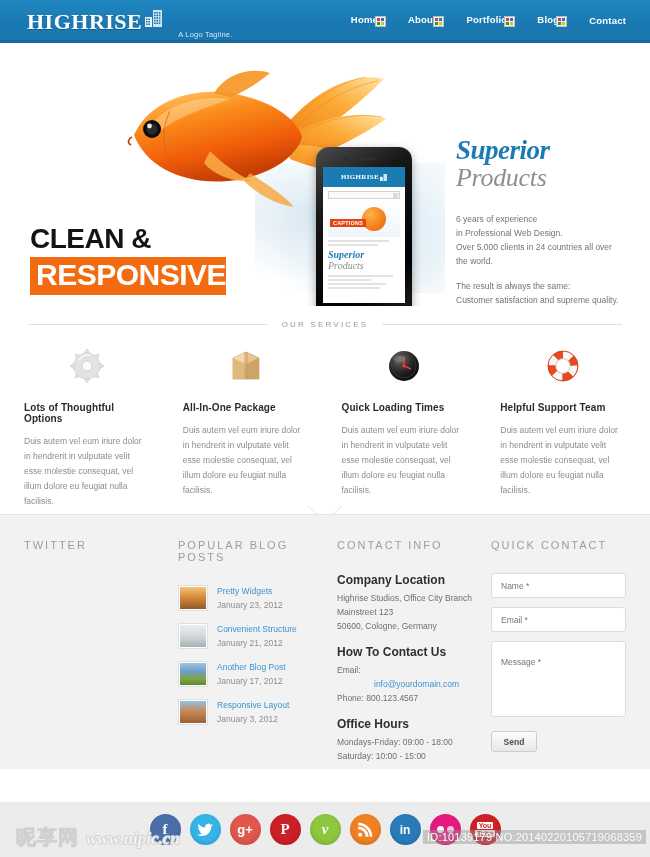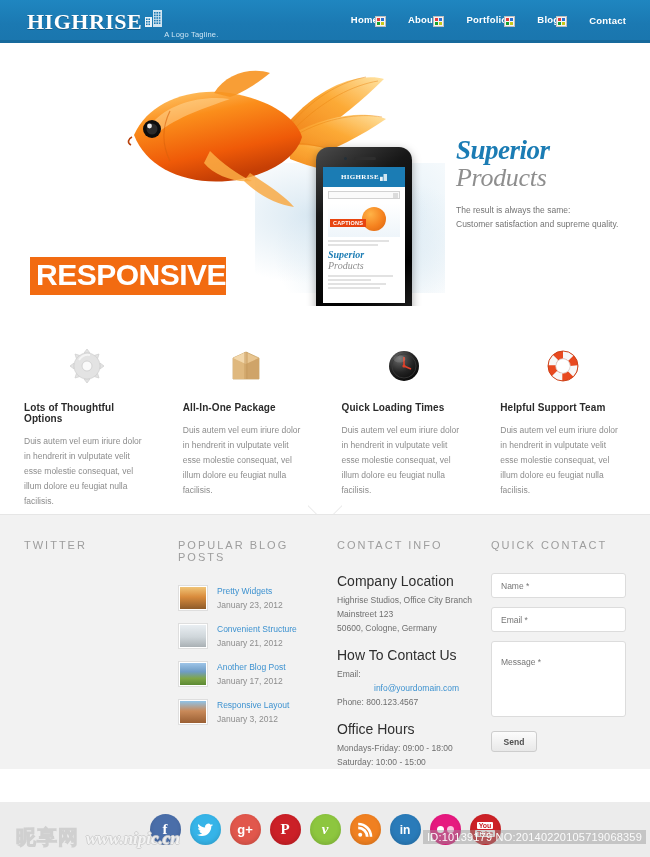--- a/index.html
+++ b/index.html
@@ -20,21 +20,21 @@
     display: flex; align-items: center;
   }
   .logo-wrap { display: flex; align-items: flex-end; margin-left: 27px; }
   .logo-text {
     color: #ffffff; font-family: "Liberation Serif", serif;
     font-weight: bold; font-size: 22px; letter-spacing: 0.5px;
     line-height: 1; text-shadow: 0 1px 0 rgba(0,0,0,.25);
   }
   .logo-building { margin-left: 2px; margin-bottom: 1px; }
   .tagline {
-    color: #cfe6f5; font-size: 7.5px; 
+    color: #cfe6f5; font-size: 7.5px; margin-left: 14px;
     margin-bottom: -2px; letter-spacing: .2px; align-self: flex-end;
     padding-bottom: 3px;
   }
   .nav { margin-left: auto; margin-right: 22px; display: flex; align-items: center; gap: 20px; }
   .nav-item {
     color: #ffffff; font-size: 9.5px; font-weight: bold;
     position: relative; white-space: nowrap; letter-spacing: .2px;
     padding-right: 2px;
   }
   .broken-img {
@@ -190,21 +190,21 @@
     padding: 1px; flex-shrink: 0;
   }
   .thumb-inner { width: 100%; height: 100%; }
   .t1 { background: linear-gradient(180deg,#f0c477 0%, #d98b3c 45%, #8e5b2a 100%); }
   .t2 { background: linear-gradient(180deg,#e9eef2 0%, #cfd6da 55%, #a9b0b4 100%); }
   .t3 { background: linear-gradient(180deg,#9dc4e8 0%, #6f9cc4 40%, #7fa648 70%, #5c8a33 100%); }
   .t4 { background: linear-gradient(180deg,#8fc3e8 0%, #c98a5a 45%, #9a5f33 100%); }
   .blog-title { font-size: 8.5px; color: #3d92d0; line-height: 12px; }
   .blog-date { font-size: 8.5px; color: #8e8e8e; margin-top: 3px; }
 
-  .ci-h { font-size: 14px; font-weight: normal; color: #2f2f2f; margin-bottom: 4px; }
+  .ci-h { font-size: 12px; font-weight: bold; color: #2f2f2f; margin-bottom: 4px; }
   .ci-l { font-size: 8.5px; color: #6f6f6f; line-height: 14px; }
   .ci-group { margin-bottom: 12px; }
   .ci-link { color: #3d92d0; padding-left: 37px; }
 
   .field {
     width: 100%; height: 25px; background: #fff; border: 1px solid #dcdcdc;
     border-radius: 3px; margin-bottom: 9px; font-size: 8.5px; color: #9a9a9a;
     padding: 0 9px; font-family: "Liberation Sans", sans-serif;
   }
   .field-area {
@@ -394,38 +394,47 @@
           <div class="mini-bars" style="margin-top:4px">
             <div class="mini-bar" style="width:90%"></div>
             <div class="mini-bar" style="width:60%"></div>
             <div class="mini-bar" style="width:80%"></div>
             <div class="mini-bar" style="width:72%"></div>
           </div>
         </div>
 
       </div>
 
+      <div class="clean-line">CLEAN &amp;</div>
       <div class="resp-line">RESPONSIVE</div>
       <div class="hero-sub">
         <div>Ut wisi enim ad minim veniam, quis nostrud exerci tation.</div>
 
       </div>
 
       <div style="position:absolute;left:456px;top:92px;width:170px">
         <div style="font-family:'Liberation Serif',serif;font-style:italic;font-weight:bold;font-size:27px;color:#1b7cb4;line-height:30px;letter-spacing:-.5px">Superior</div>
         <div style="font-family:'Liberation Serif',serif;font-style:italic;font-size:26px;color:#8e8e8e;line-height:29px;margin-top:-2px;letter-spacing:-.3px">Products</div>
+        <div style="font-size:8.5px;color:#747474;line-height:14px;margin-top:20px;white-space:pre-line">6 years of experience
+in Professional Web Design.
+Over 5.000 clients in 24 countries all over the world.</div>
         <div style="font-size:8.5px;color:#747474;line-height:14px;margin-top:11px;white-space:pre-line">The result is always the same:
 Customer satisfaction and supreme quality.</div>
 
       </div>
 
     </div>
   </div>
 
   <div class="services">
+    <div class="svc-divider">
+      <span class="line"></span>
+      <span class="label">OUR SERVICES</span>
+      <span class="line"></span>
+    </div>
 
     <div class="svc-grid">
 
       <div class="svc-col">
         <div class="svc-icon">
           <svg width="40" height="40" viewBox="0 0 40 40">
             <g fill="#e3e3e3" stroke="#cfcfcf" stroke-width="0.7">
               <path d="M20 3 l3 4 h-6 z"></path>
                 <path d="M20 37 l3 -4 h-6 z"></path>
               <path d="M3 20 l4 3 v-6 z"></path>

